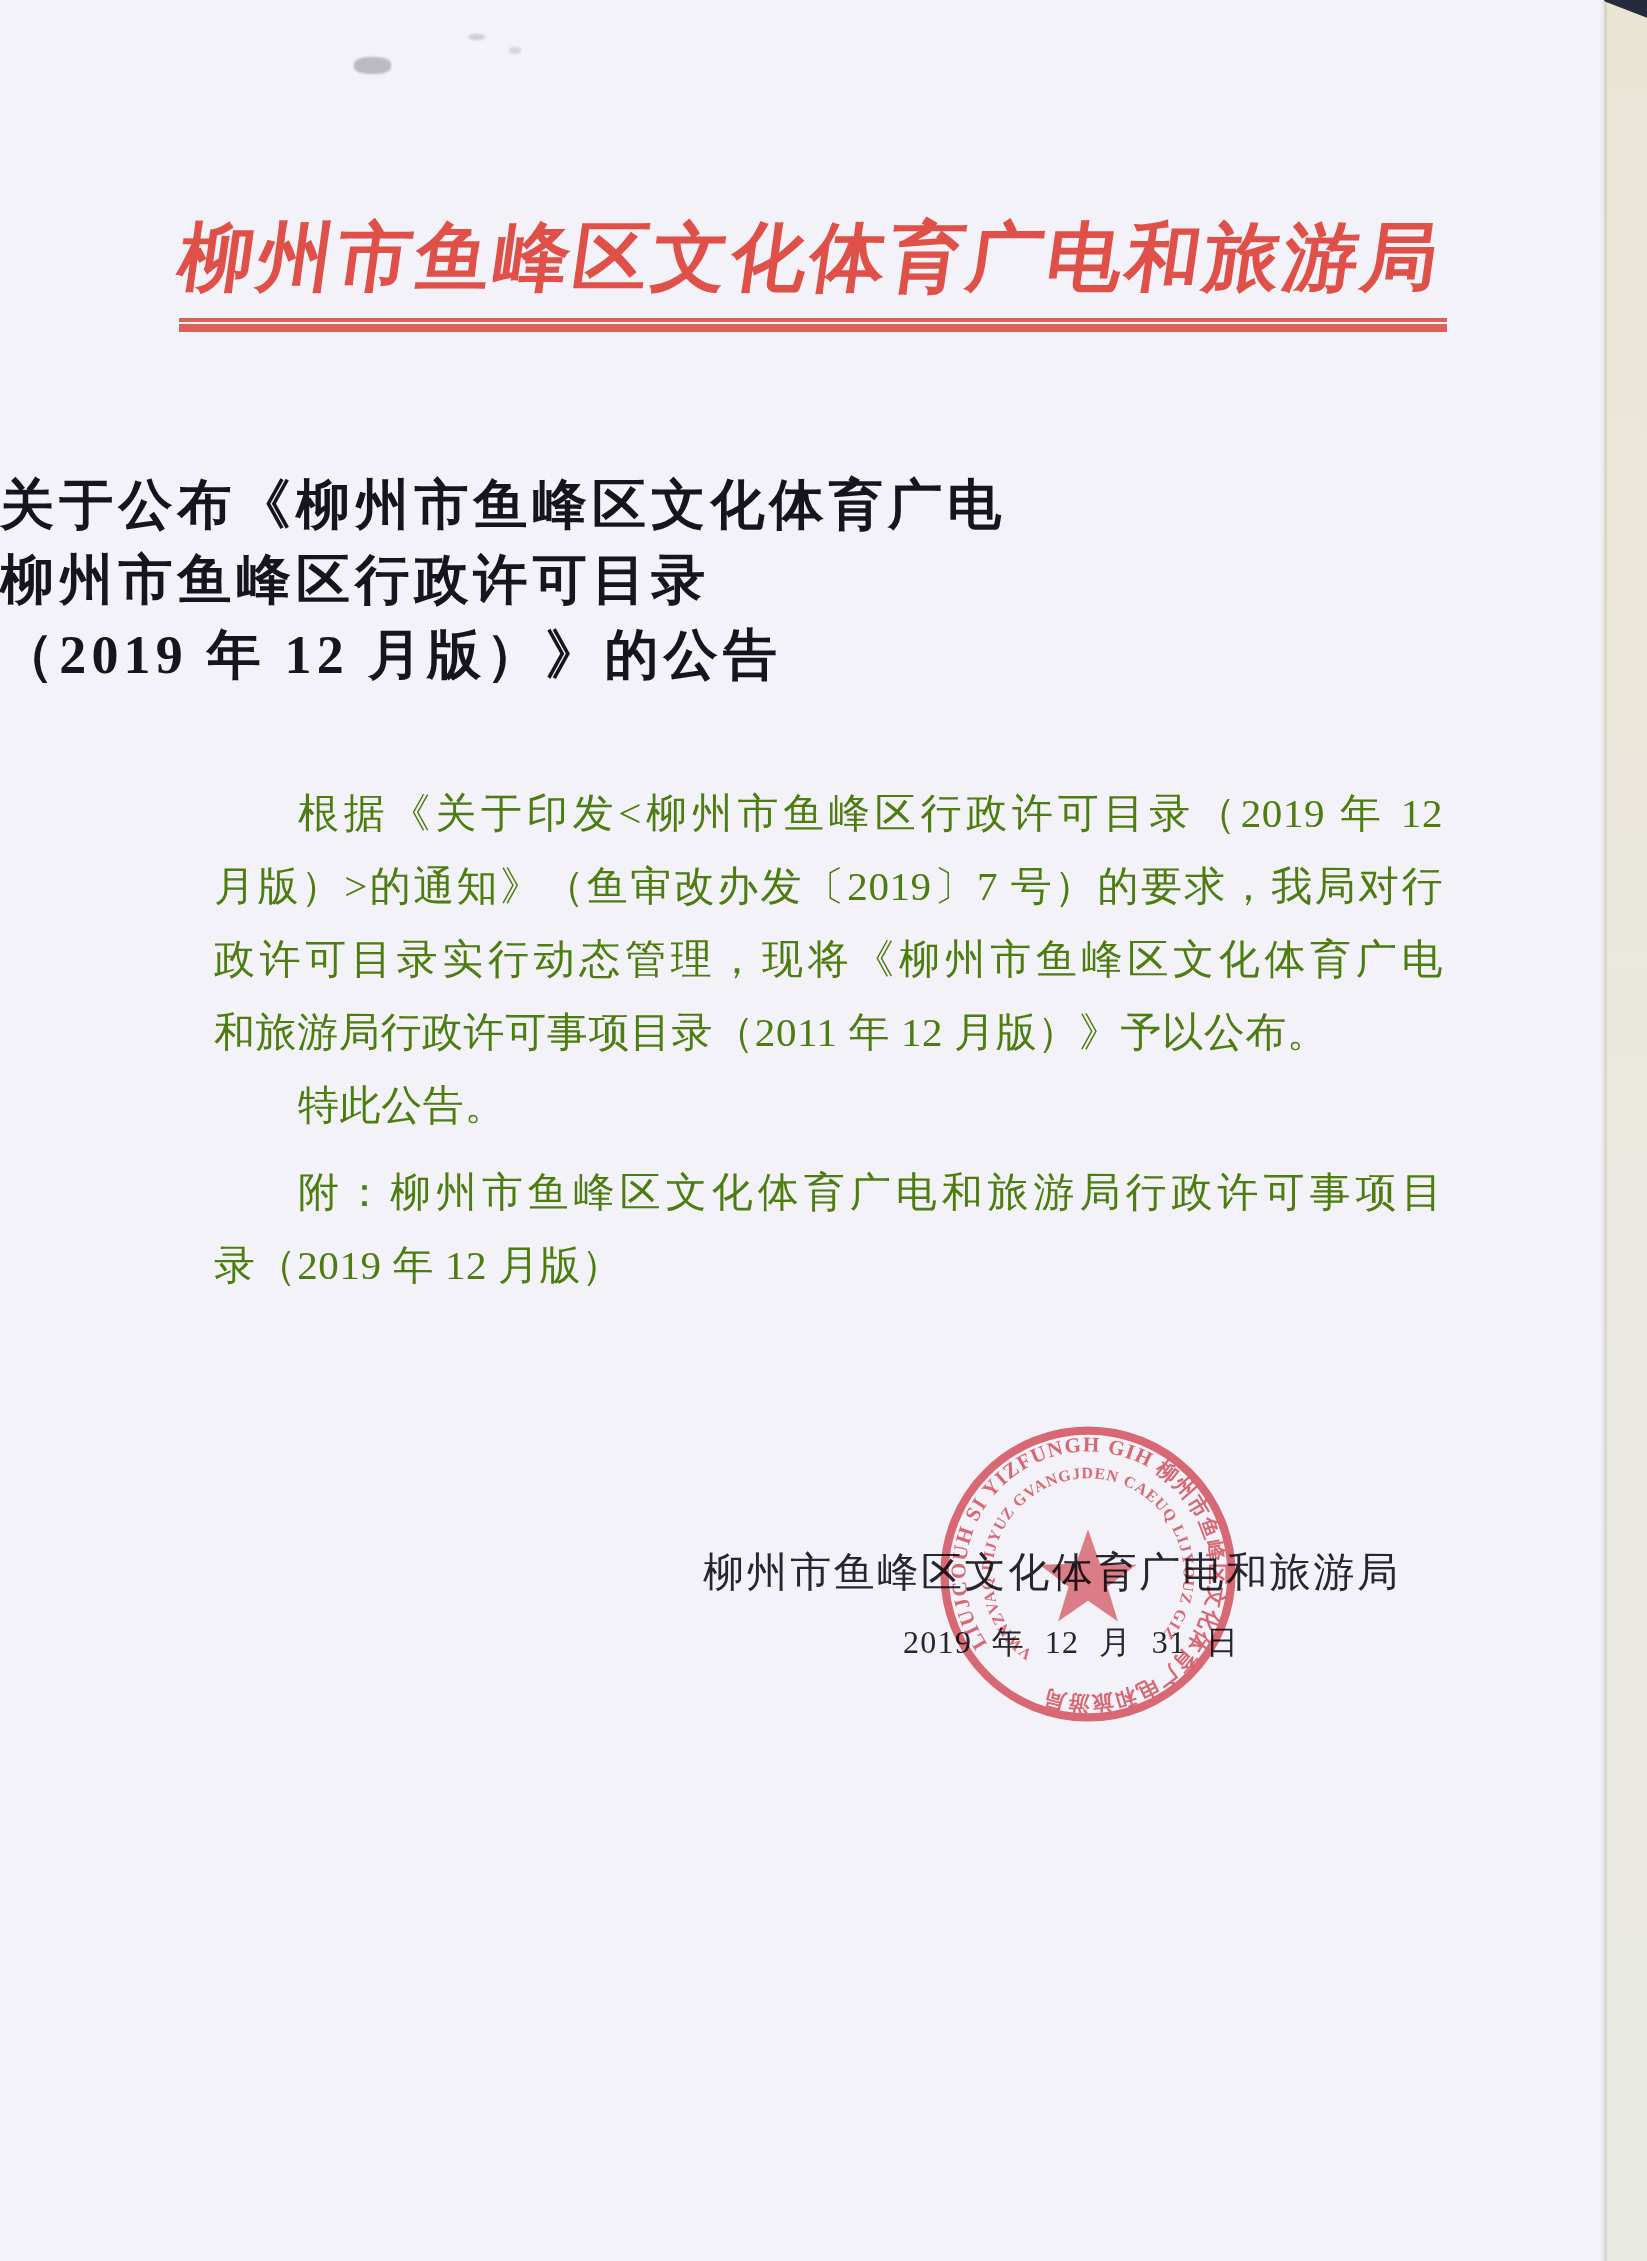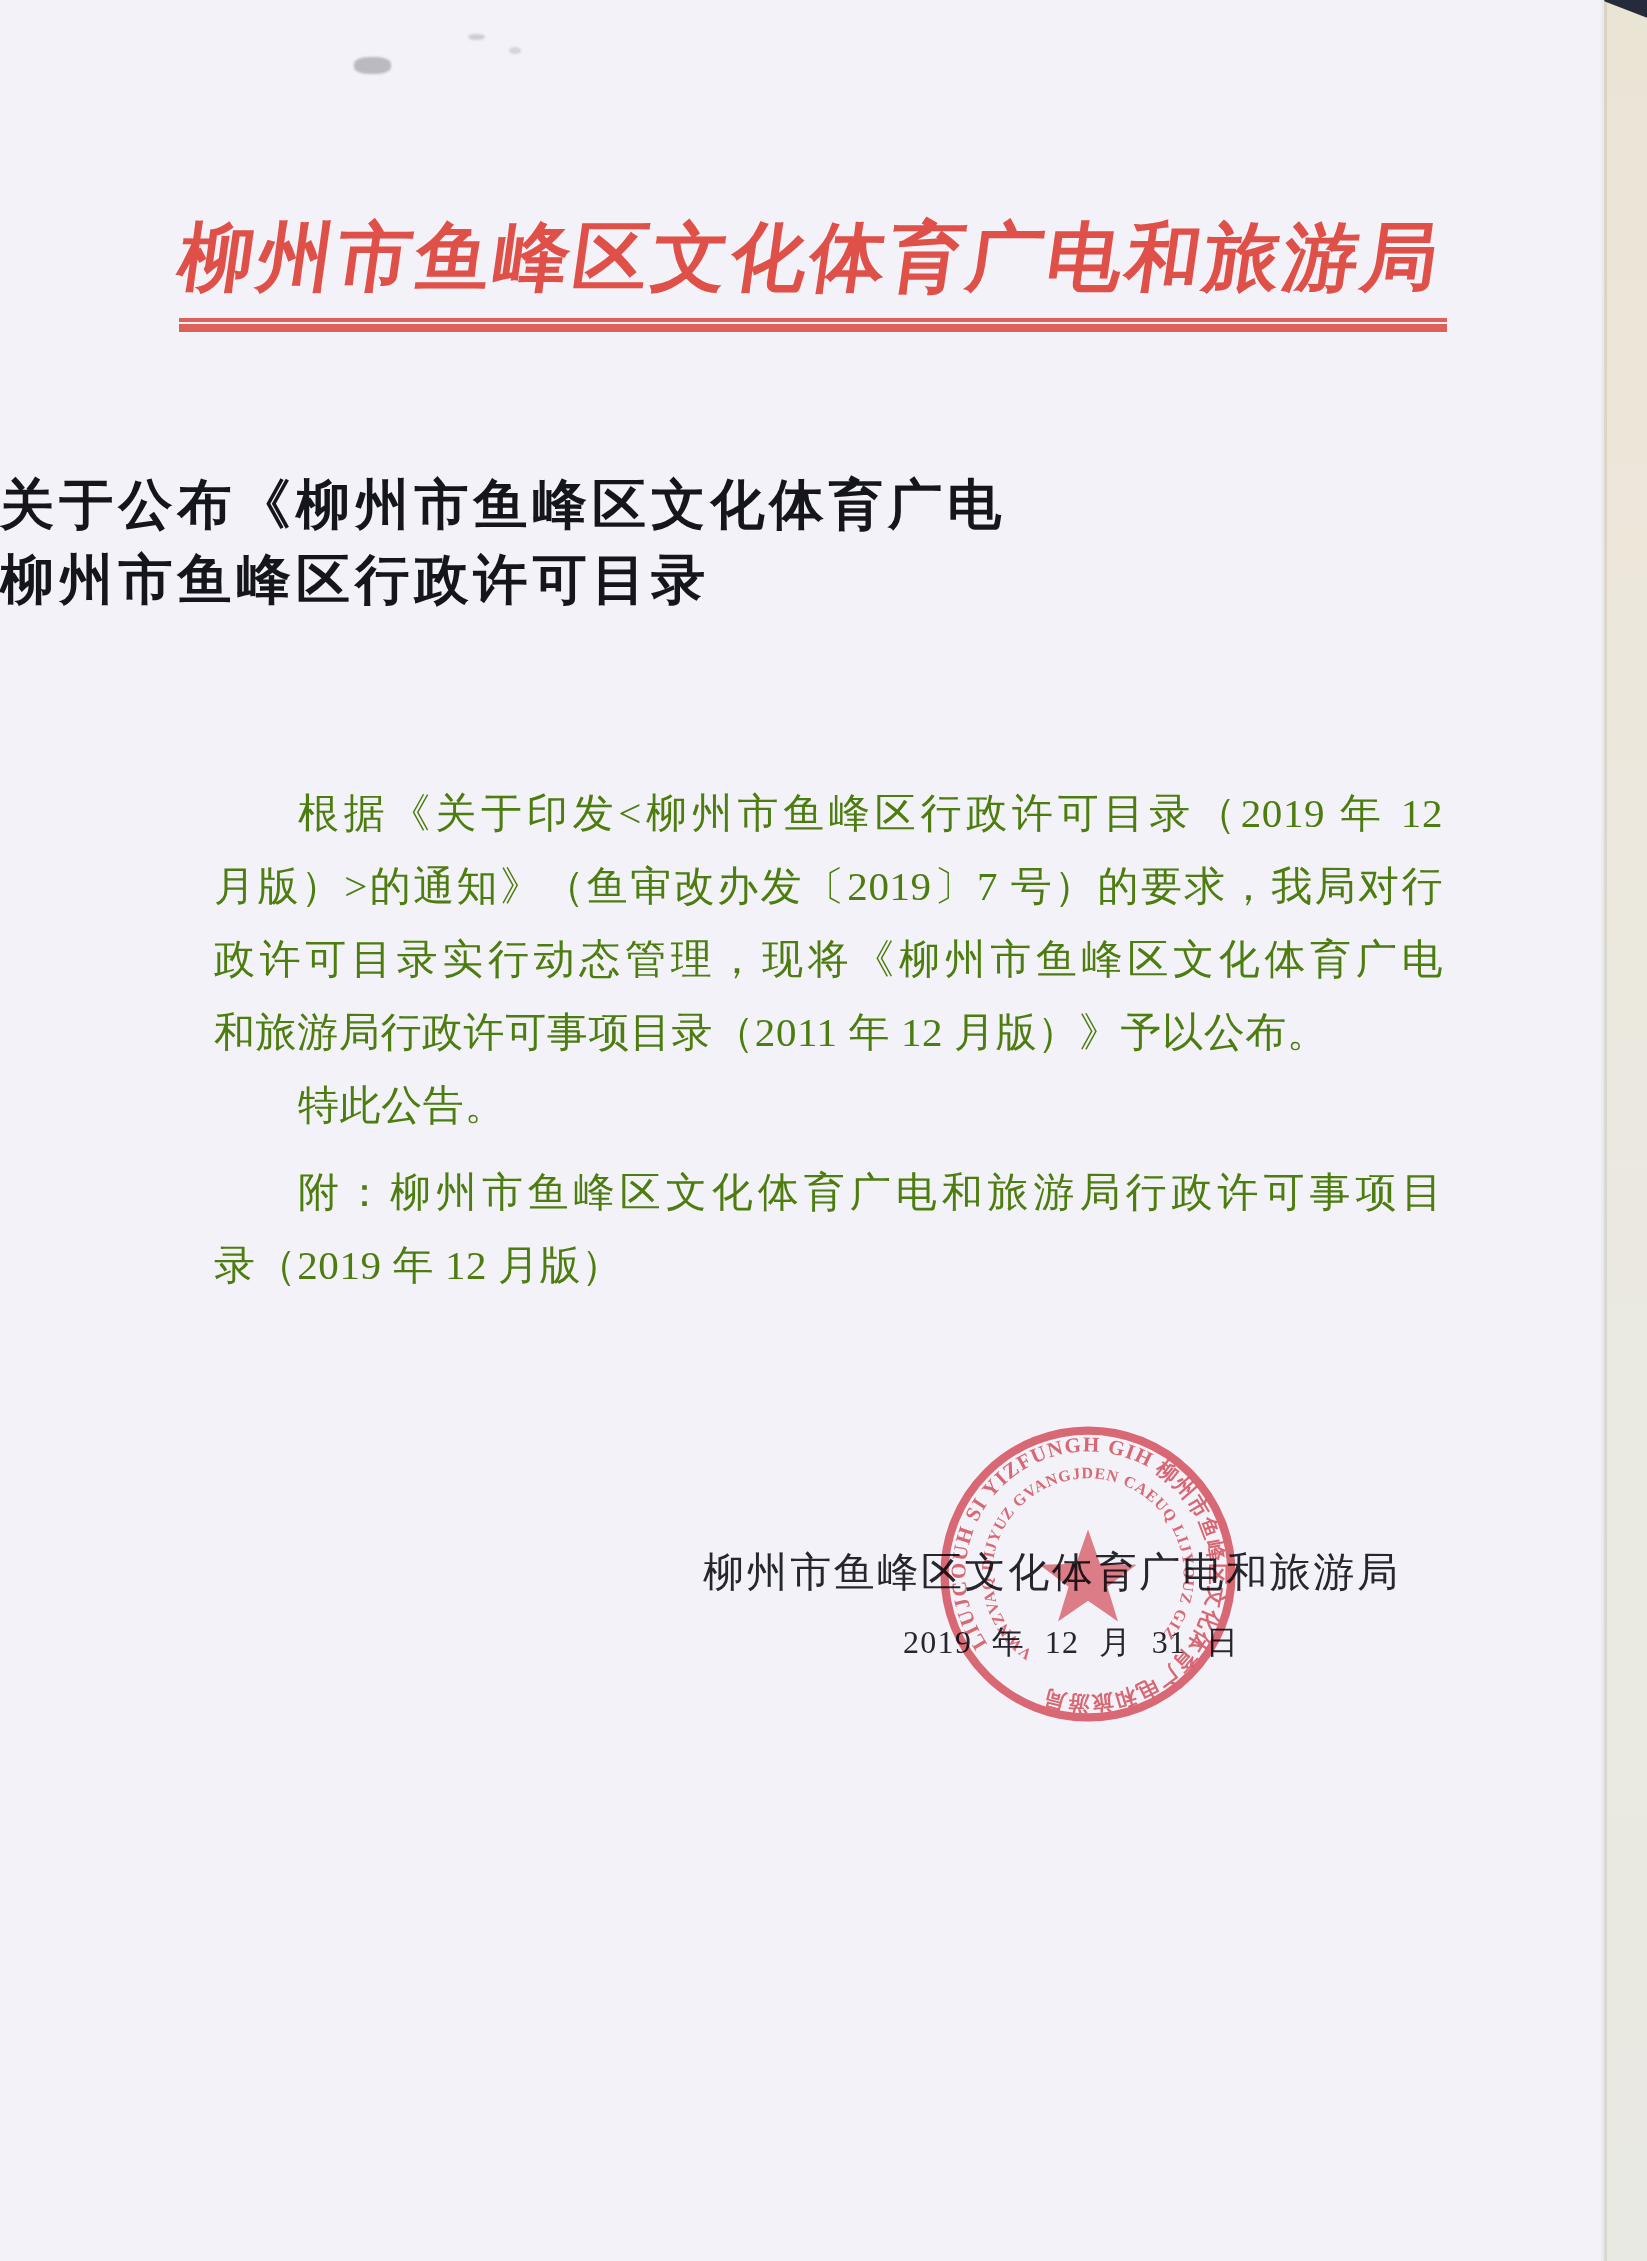--- a/index.html
+++ b/index.html
@@ -100,20 +100,21 @@
 
   <div class="rule">
     <div class="thin"></div>
     <div class="gap"></div>
     <div class="thick"></div>
   </div>
 
   <div class="doc-title">
     <span class="line">关于公布《柳州市鱼峰区文化体育广电</span>
     <span class="line">柳州市鱼峰区行政许可目录</span>
+    <span class="line">（2019 年 12 月版）》的公告</span>
   </div>
 
   <div class="para body-block">
     <span class="line just ind">根据《关于印发&lt;柳州市鱼峰区行政许可目录（2019 年 12</span>
     <span class="line just">月版）&gt;的通知》（鱼审改办发〔2019〕7 号）的要求，我局对行</span>
     <span class="line just">政许可目录实行动态管理，现将《柳州市鱼峰区文化体育广电</span>
     <span class="line">和旅游局行政许可事项目录（2011 年 12 月版）》予以公布。</span>
     <span class="line ind">特此公告。</span>
   </div>
 

